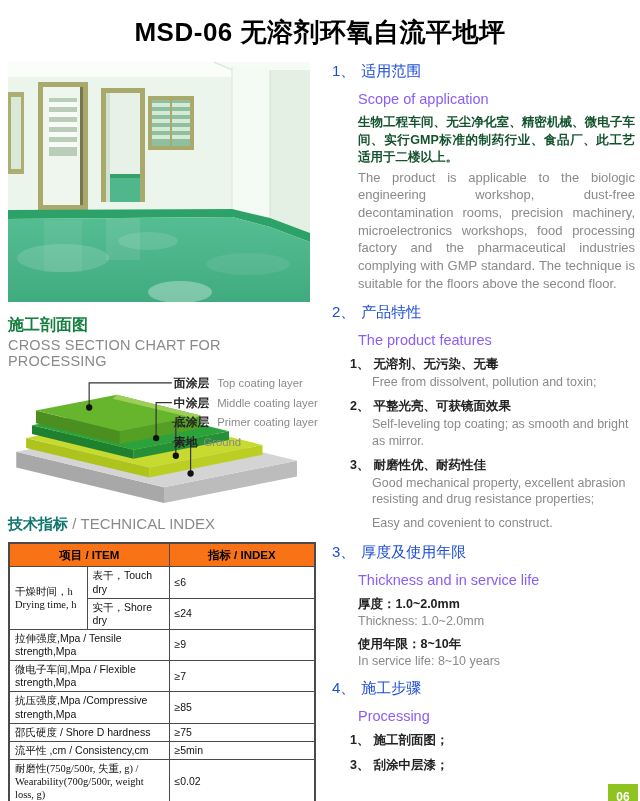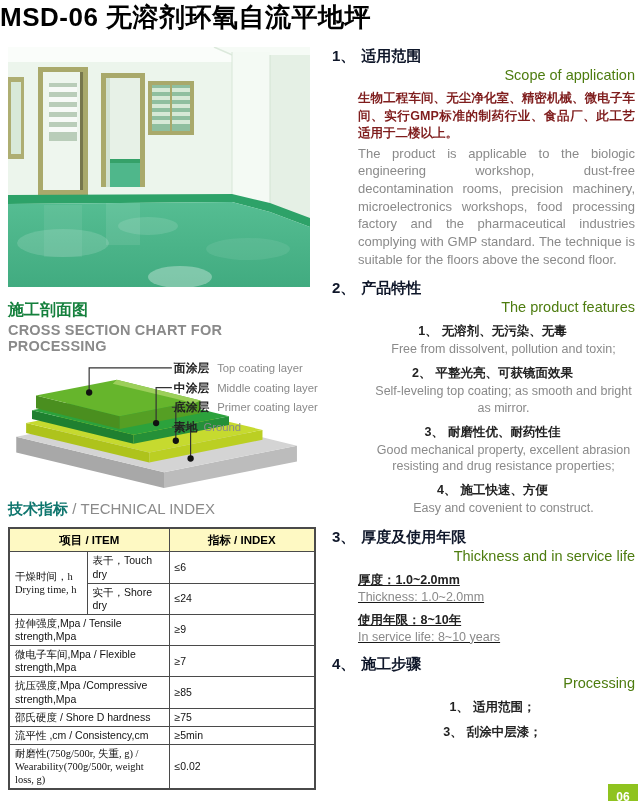--- a/index.html
+++ b/index.html
@@ -3,73 +3,73 @@
 <meta charset="utf-8">
 <style>
   * { margin:0; padding:0; box-sizing:border-box; }
   html,body { width:640px; height:801px; }
   body {
     font-family:"Liberation Sans","DejaVu Sans",sans-serif;
     background:#ffffff; color:#1a1a1a;
     position:relative; overflow:hidden;
   }
   .page-title {
-    text-align:left; font-size:26px; font-weight:bold;
-    letter-spacing:0.5px; color:#000;
+    text-align:center; font-size:26px; font-weight:bold;
+    padding-top:15px; letter-spacing:0.5px; color:#000;
   }
   .cols { display:flex; margin-top:12px; padding-left:8px; }
   .col-left { width:312px; flex:none; }
   .col-right { width:308px; flex:none; margin-left:12px; padding-right:5px; }
 
   
   .photo { width:302px; height:240px; }
   .photo svg { display:block; }
   .cs-zh { margin-top:13px; font-size:16px; font-weight:bold; color:#15803d; }
-  .cs-en { font-size:14.5px; color:#8a8a8a; letter-spacing:0.2px; margin-top:1px;font-weight:bold; }
+  .cs-en { font-size:14.5px; color:#8a8a8a; letter-spacing:0.2px; margin-top:1px; }
   .diagram { margin-top:6px; }
   .diagram svg { display:block; }
   .lab-zh { font-size:12px; font-weight:bold; fill:#222; }
   .lab-en { font-size:11.5px; fill:#8a8a8a; }
   .tech-heading { margin-top:10px; font-size:15px; }
   .tech-heading .zh { font-weight:bold; color:#0f766e; }
   .tech-heading .en { color:#8a8a8a; }
 
   table.tech {
     border-collapse:collapse; width:308px; margin-top:8px;
     font-size:10.5px; color:#111;
     border:2px solid #4a4a4a;
   }
   table.tech td {
     border:1px solid #4a4a4a; padding:2px 5px; vertical-align:middle;
     line-height:1.25;
   }
   table.tech tr.thead td {
-    background:#fef9c3; text-align:center; font-weight:bold;
+    background:#f97316; text-align:center; font-weight:bold;
     font-size:11.5px; padding:4px 18px; color:#000;
   }
   .pre { white-space:pre-line;font-family:Liberation Serif, serif; }
 
   
   .sec { margin-bottom:11px; }
-  .sec-head { font-size:15px; font-weight:bold; color:#0f172a; }
+  .sec-head { font-size:15px; font-weight:normal; color:#1d4ed8; }
   .sec-head .num { margin-right:6px; }
-  .sec-sub { font-size:14.5px; color:#4d7c0f; margin-left:26px; margin-top:1px;text-align:right; }
+  .sec-sub { font-size:14.5px; color:#8b5cf6; margin-left:26px; margin-top:10px; }
   .body-zh {
-    font-size:12.5px; font-weight:bold; color:#7f1d1d; line-height:1.4;
+    font-size:12.5px; font-weight:bold; color:#14532d; line-height:1.4;
     margin:7px 0 0 26px; text-align:justify;
   }
   .body-en {
     font-size:13px; color:#8a8a8a; line-height:1.36;
     margin:2px 0 0 26px; text-align:justify;
   }
-  .item { margin:8px 0 0 18px;text-align:center; }
+  .item { margin:8px 0 0 18px; }
   .item-zh { font-size:12.5px; font-weight:bold; color:#222; }
   .item-zh .num { margin-right:4px; }
   .item-en { font-size:12.5px; color:#8a8a8a; line-height:1.3; margin-left:22px; margin-top:1px; }
-  .kv { margin:8px 0 0 26px;text-decoration:underline; }
+  .kv { margin:8px 0 0 26px; }
   .kv-zh { font-size:12.5px; font-weight:bold; color:#222; }
   .kv-en { font-size:12.5px; color:#8a8a8a; margin-top:1px; }
 
   .page-badge {
     position:absolute; left:608px; top:784px; width:30px; height:24px;
     background:#8fc31f; color:#ffffff; font-weight:bold; font-size:12px;
     text-align:center; padding-top:6px;
   }
 </style>
 </head>
@@ -279,21 +279,20 @@
         </div>
         <div class="item">
           <div class="item-zh"><span class="num">2、</span><span>平整光亮、可获镜面效果</span></div>
           <div class="item-en">Self-leveling top coating; as smooth and bright as mirror.</div>
         </div>
         <div class="item">
           <div class="item-zh"><span class="num">3、</span><span>耐磨性优、耐药性佳</span></div>
           <div class="item-en">Good mechanical property, excellent abrasion resisting and drug resistance properties;</div>
         </div>
         <div class="item">
-          <div class="item-zh"><span class="num">4、</span><span>施工快速、方便</span></div>
           <div class="item-en">Easy and covenient to construct.</div>
         </div>
       </div>
 
       <div class="sec">
         <div class="sec-head">
           <span class="num">3、</span><span>厚度及使用年限</span>
         </div>
         <div class="sec-sub">Thickness and in service life</div>
         <div class="kv">
@@ -305,21 +304,21 @@
           <div class="kv-en">In service life: 8~10 years</div>
         </div>
       </div>
 
       <div class="sec">
         <div class="sec-head">
           <span class="num">4、</span><span>施工步骤</span>
         </div>
         <div class="sec-sub">Processing</div>
         <div class="item">
-          <div class="item-zh"><span class="num">1、</span><span>适用范围；</span></div>
+          <div class="item-zh"><span class="num">1、</span><span>施工剖面图；</span></div>
         </div>
         <div class="item">
           <div class="item-zh"><span class="num">3、</span><span>刮涂中层漆；</span></div>
 
         </div>
 
       </div>
 
     </div>
   </div>

